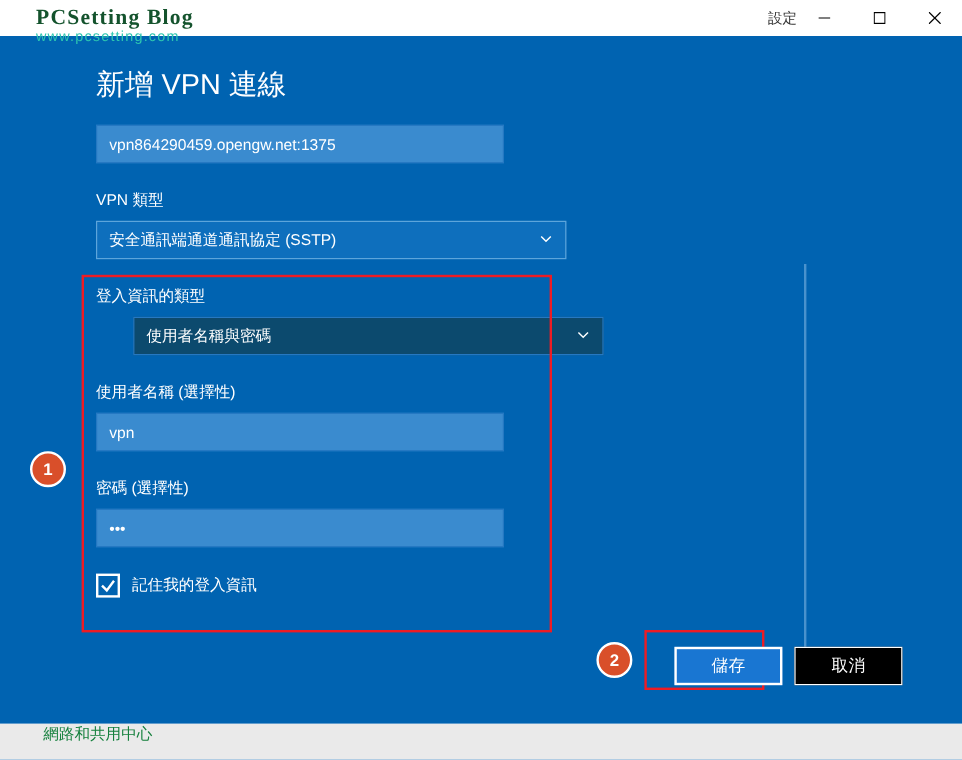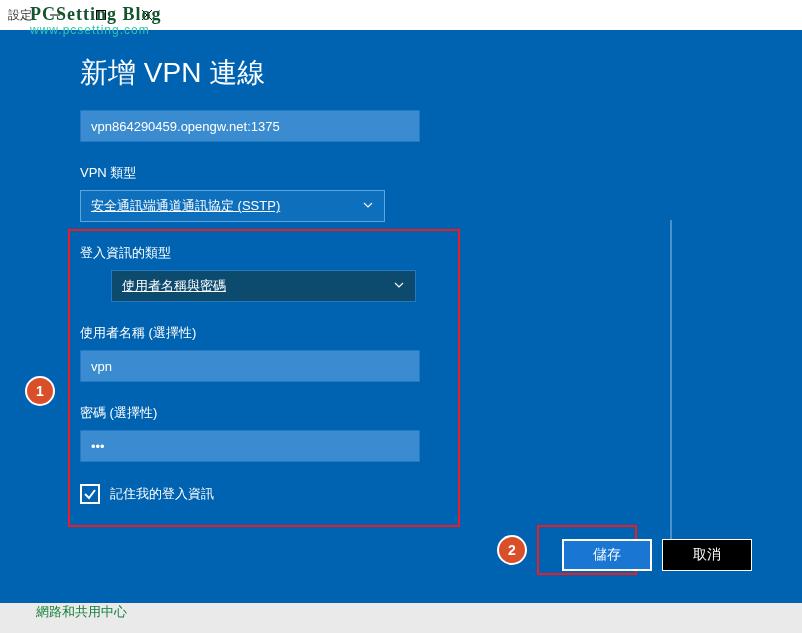--- a/index.html
+++ b/index.html
@@ -13,21 +13,21 @@
       height: 633px;
       background: #fff;
       position: relative;
       overflow: hidden;
     }
     .titlebar {
       height: 30px;
       background: #fff;
       display: flex;
       align-items: center;
-      justify-content: flex-start;
+      justify-content: flex-end;
       padding: 0 0 0 8px;
       border-bottom: 0;
     }
     .titlebar-title {
       font-size: 12px;
       color: #333;
     }
     .titlebar-buttons {
       display: flex;
     }
@@ -65,21 +65,21 @@
       margin-top: -2px;
     }
     .settings-body {
       background: #0063b1;
       height: 573px;
       position: relative;
       padding-top: 24px;
     }
     .page-title {
       color: #fff;
-      font-size: 28px;
+      font-size: 24px;
       font-weight: 300;
       padding-left: 80px;
       margin-bottom: 18px;
     }
     .form-area {
       padding-left: 80px;
       width: 520px;
     }
     .field-group {
       margin-bottom: 22px;
@@ -93,32 +93,31 @@
       width: 340px;
       height: 32px;
       background: #3a8bcf;
       border: 1px solid #2578c2;
       color: #fff;
       padding: 0 10px;
       font-size: 13px;
       outline: none;
     }
     .select-input {
-      width: 305px;
+      width: 392px;
       height: 32px;
       background: #0e6fbd;
       border: 1px solid #5da5db;
       color: #fff;
       display: flex;
       align-items: center;
       justify-content: space-between;
       padding: 0 10px;
       font-size: 13px;
       cursor: pointer;
-      text-decoration: underline;
     }
     .select-chevron {
       color: #fff;
     }
     .select-chevron svg {
       width: 12px;
       height: 12px;
     }
     .highlight-box {
       position: absolute;

